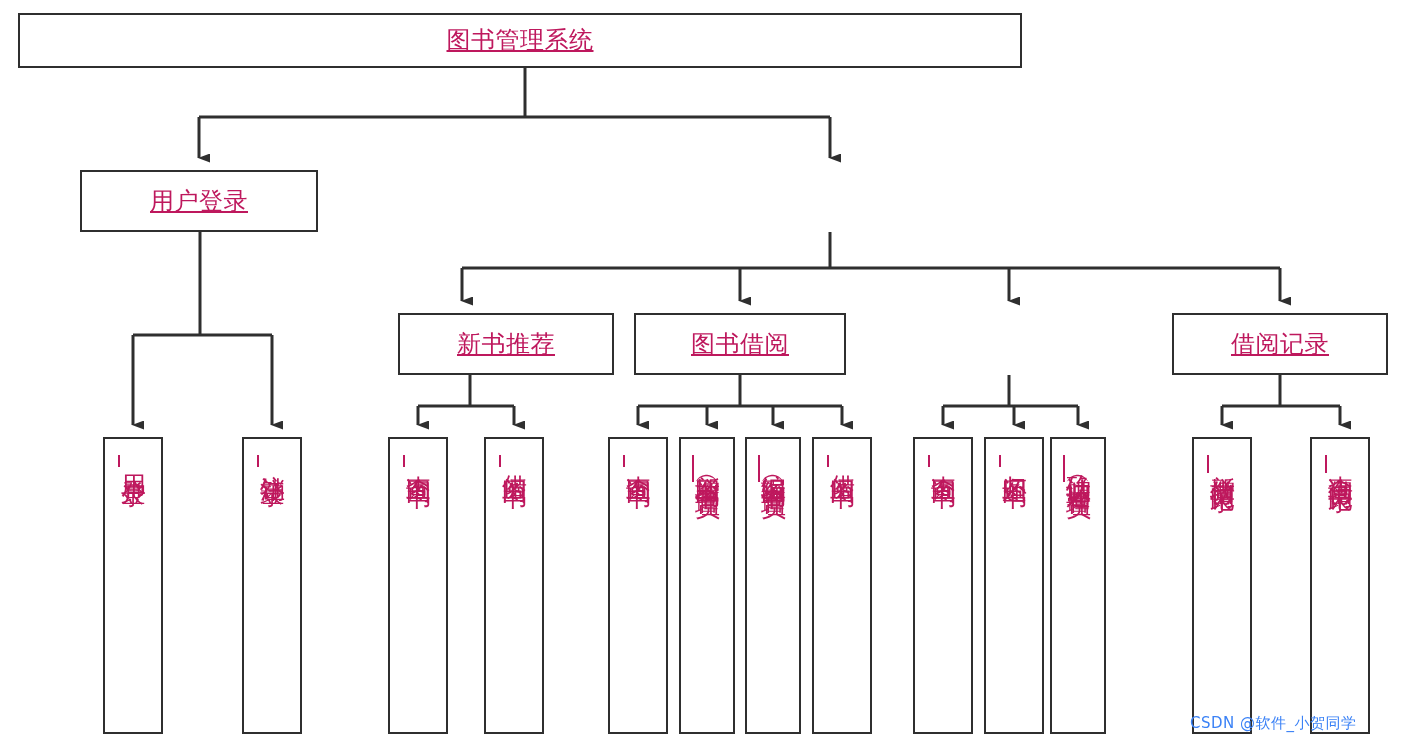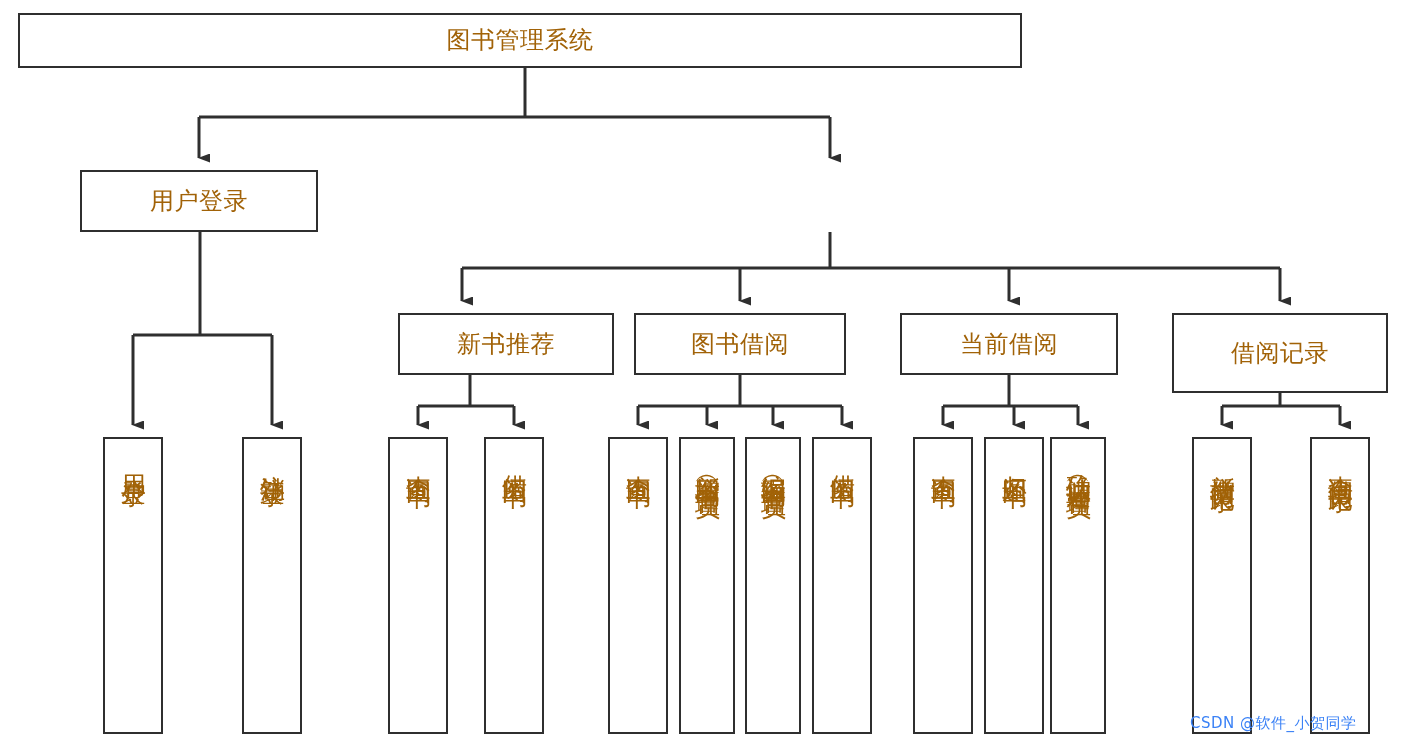--- a/index.html
+++ b/index.html
@@ -33,21 +33,22 @@
     display: flex;
     align-items: center;
     justify-content: center;
     color: #3a3a3a;
   }
   .node-label {
     display: block;
     text-align: center;
     line-height: 1.18;
     white-space: nowrap;
-    color: #a16207;
+    color: #be185d;
+    text-decoration: underline;
   }
   .h-node .node-label {
     font-size: 24px;
     letter-spacing: 0.5px;
   }
   .v-node {
     align-items: flex-start;
     padding-top: 16px;
   }
   .v-node .node-label {
@@ -129,24 +130,21 @@
   <div class="node h-node" style="left:80px; top:170px; width:238px; height:62px;">
     <span class="node-label">用户登录</span>
   </div>
 
   <div class="node h-node" style="left:362px; top:313px; width:216px; height:62px;margin-left:36px;">
     <span class="node-label">新书推荐</span>
   </div>
   <div class="node h-node" style="left:634px; top:313px; width:212px; height:62px;">
     <span class="node-label">图书借阅</span>
   </div>
-  <div class="node h-node" style="left:900px; top:313px; width:218px; height:62px;">
-    <span class="node-label">当前借阅</span>
-  </div>
-  <div class="node h-node" style="left:1172px; top:313px; width:216px; height:80px;">
+  <div class="node h-node" style="left:1172px; top:313px; width:216px; height:62px;">
     <span class="node-label">借阅记录</span>
   </div>
 
   <div class="node v-node" style="left:103px; top:437px; width:60px; height:297px;">
     <span class="node-label">用户登录</span>
   </div>
   <div class="node v-node" style="left:242px; top:437px; width:60px; height:297px;">
     <span class="node-label">注销登录</span>
   </div>
   <div class="node v-node" style="left:388px; top:437px; width:60px; height:297px;">

